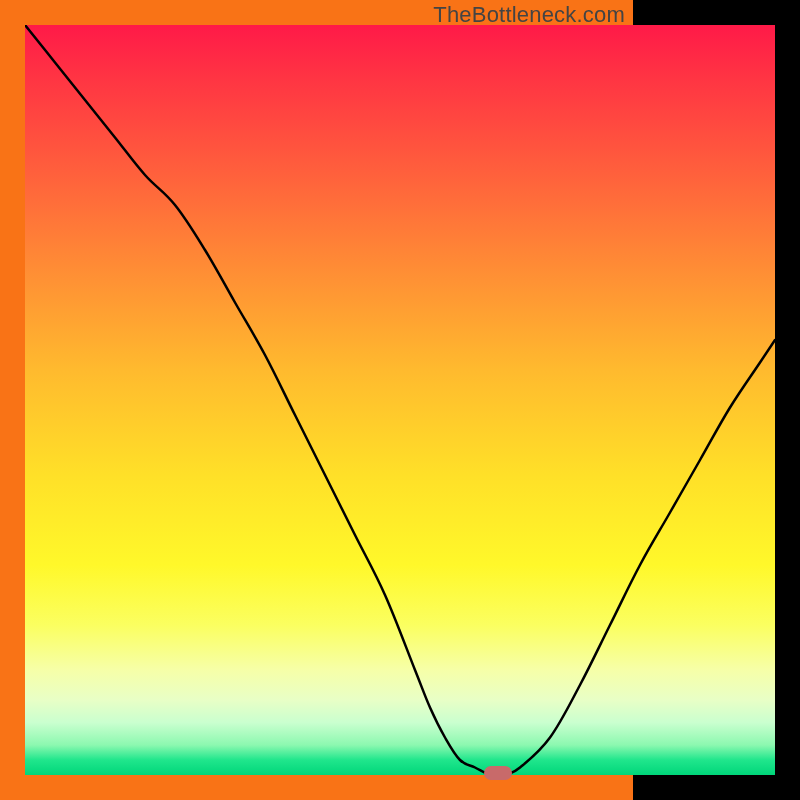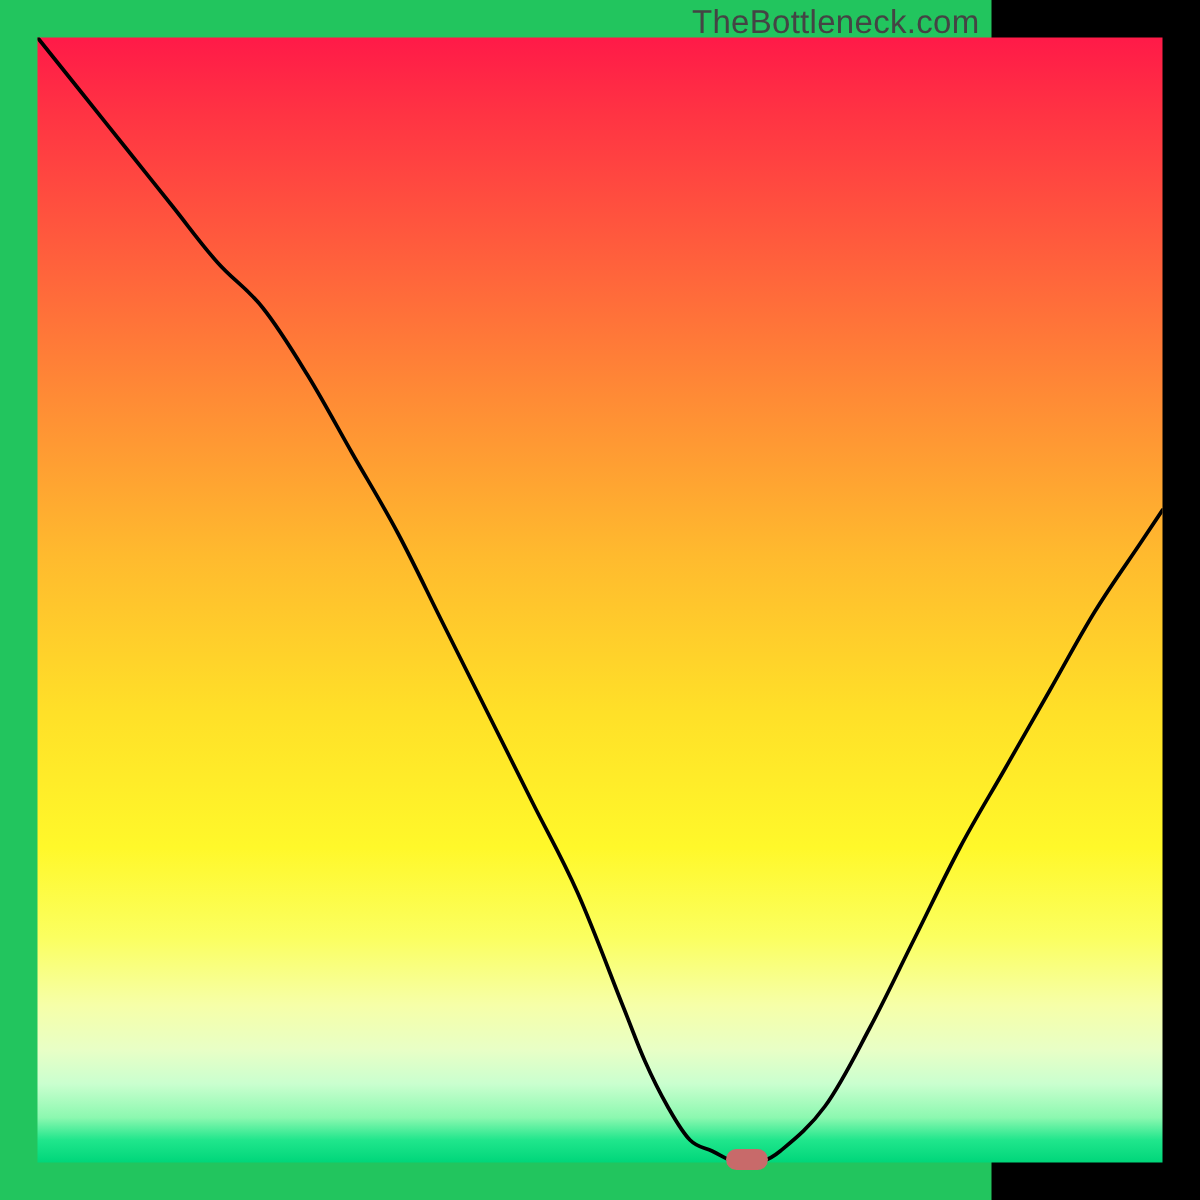--- a/index.html
+++ b/index.html
@@ -8,22 +8,21 @@
     width: 800px;
     height: 800px;
     background: #000;
     font-family: Arial, Helvetica, sans-serif;
     overflow: hidden;
   }
   .container {
     position: relative;
     width: 633px;
     height: 800px;
-    background: #22c55e;
-    padding-left: 28px;
+    background: #f97316;
   }
   .watermark {
     position: absolute;
     top: 2px;
     right: 8px;
     color: #444;
     font-size: 22px;
     font-weight: 500;
     letter-spacing: 0.2px;
     z-index: 50;

